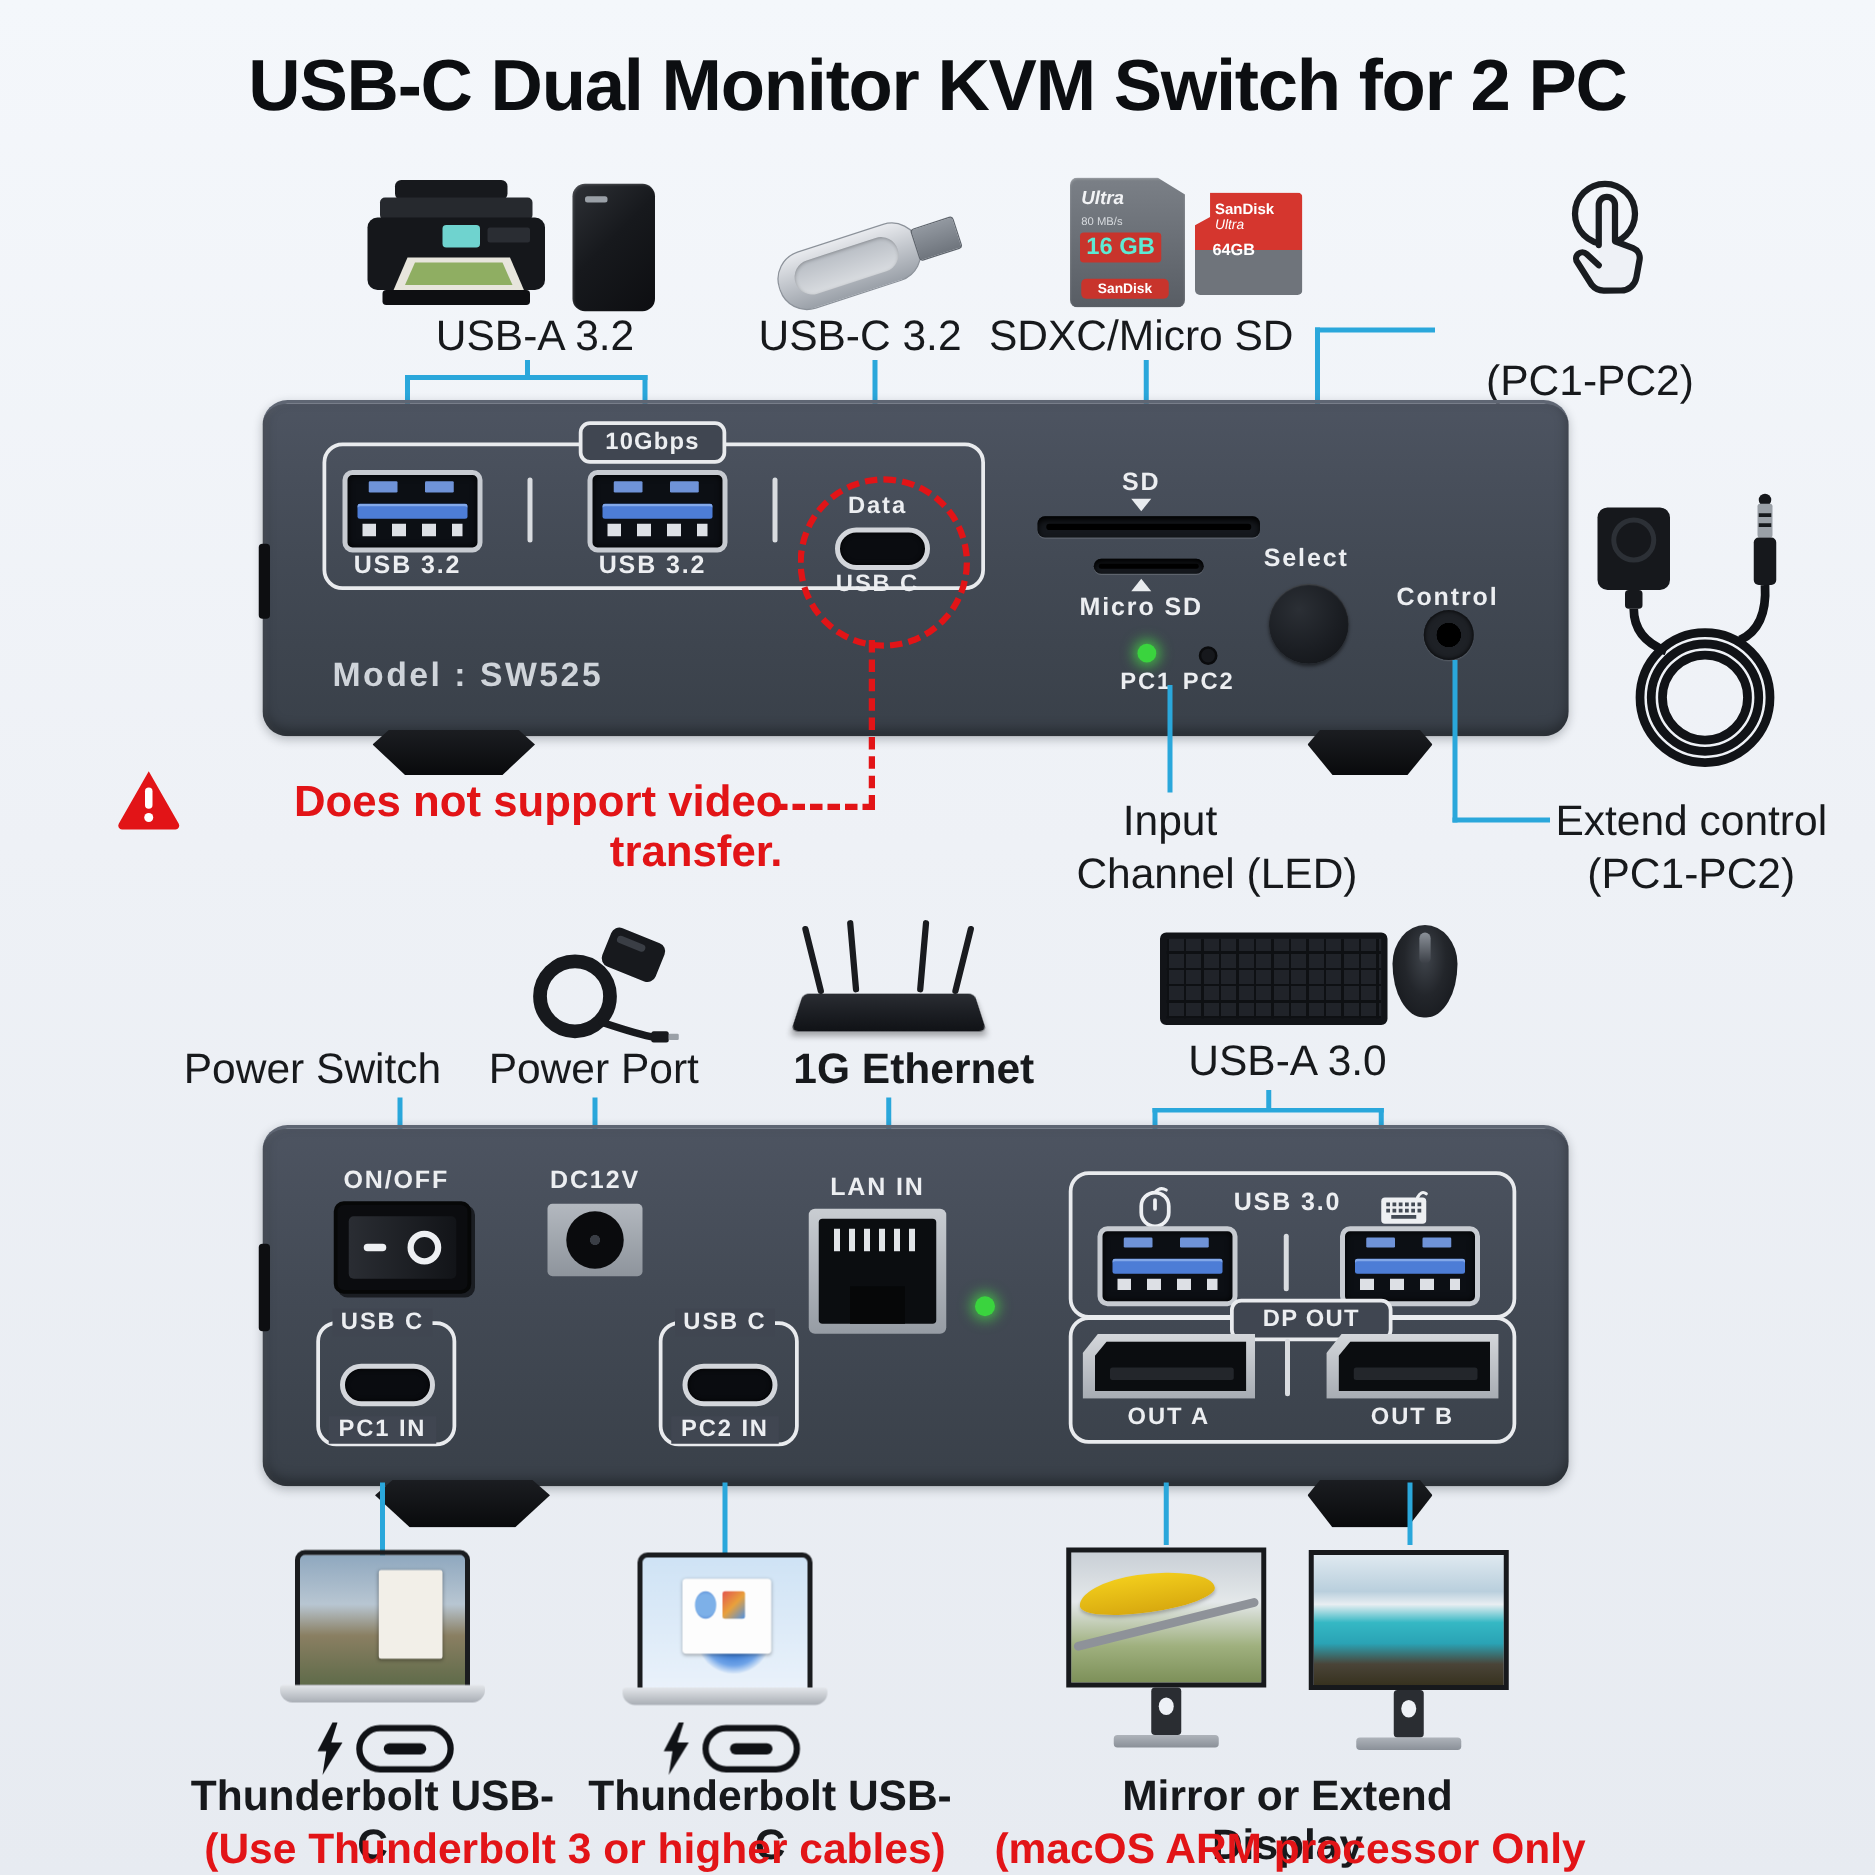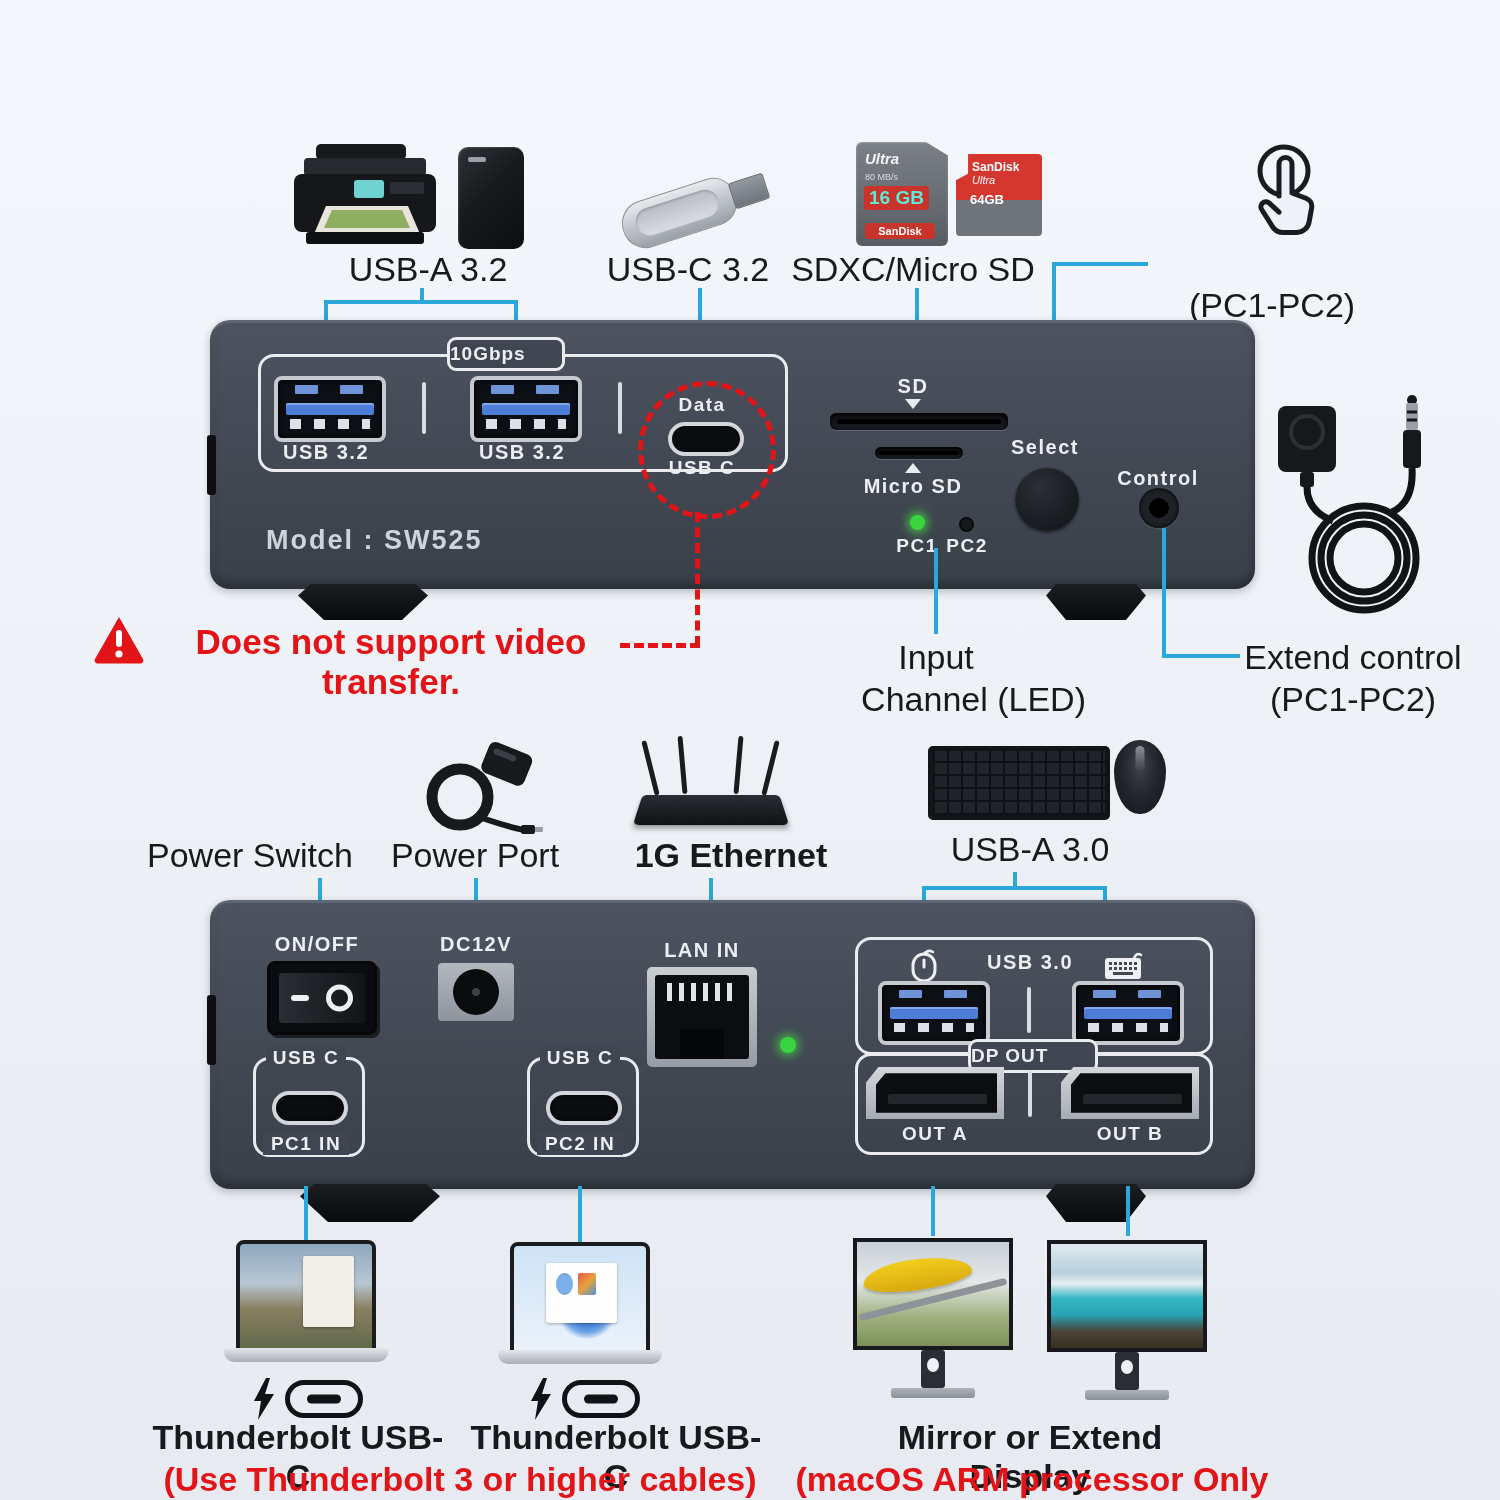--- a/index.html
+++ b/index.html
@@ -12,21 +12,21 @@
   .red{color:var(--red,#e21417);font-weight:700;}
   .vline{position:absolute;width:4px;background:var(--accent,#2aa7db);}
   .hline{position:absolute;height:4px;background:var(--accent,#2aa7db);}
   .device{position:absolute;border-radius:20px;
     background:linear-gradient(180deg,#4d5461 0%,#434a55 45%,#394049 100%);
     border-top:3px solid #5f6673;
     box-shadow:inset 0 -5px 10px rgba(0,0,0,.35), inset 3px 0 4px rgba(255,255,255,.07), 0 3px 8px rgba(25,30,40,.25);}
   .outline{position:absolute;border:3px solid #e9ebee;border-radius:16px;}
   .ptxt{position:absolute;font-weight:700;color:var(--panel_text,#eceef1);letter-spacing:1.5px;text-align:center;font-size:20px;}
   .badge{position:absolute;border:3px solid #e9ebee;border-radius:9px;background:var(--device,#404651);
-    color:var(--panel_text,#eceef1);font-weight:700;font-size:19px;letter-spacing:1px;text-align:left;}
+    color:var(--panel_text,#eceef1);font-weight:700;font-size:19px;letter-spacing:1px;text-align:center;margin-left:16px;}
   .usba{position:absolute;background:#0c0f14;border:4px solid #c7cbd1;border-radius:8px;box-shadow:inset 0 0 6px #000;}
   .usba .tab{position:absolute;top:9%;height:15%;background:#6f93d8;border-radius:1px;}
   .usba .tongue{position:absolute;left:8%;right:8%;top:40%;height:21%;background:#4d7dd6;border-radius:2px;box-shadow:inset 0 2px 0 #83a8e8;}
   .usba .teeth{position:absolute;left:12%;right:12%;top:67%;height:17%;
     background:repeating-linear-gradient(90deg,#dde0e5 0 11px,rgba(0,0,0,0) 11px 24px);}
   .usbc{position:absolute;background:#0a0c10;border:4px solid #d3d6db;border-radius:999px;box-shadow:inset 0 0 4px #000;}
   .sep{position:absolute;width:4px;background:#d9dce0;border-radius:2px;}
   .foot{position:absolute;background:linear-gradient(180deg,#1b1d21,#090a0c);
     clip-path:polygon(10% 0,90% 0,100% 32%,80% 100%,20% 100%,0 32%);}
   .tri-down{position:absolute;width:0;height:0;border-left:8px solid transparent;border-right:8px solid transparent;border-top:10px solid #e9ecef;}
@@ -50,20 +50,21 @@
     background-image:repeating-linear-gradient(90deg,#0e1013 0 2px,rgba(0,0,0,0) 2px 14px),repeating-linear-gradient(0deg,#0e1013 0 2px,rgba(0,0,0,0) 2px 13px);}
   .mouse-photo{position:absolute;background:radial-gradient(ellipse at 50% 35%,#40454c 0%,#23262b 45%,#121418 100%);border-radius:50% 50% 48% 48%/42% 42% 58% 58%;}
   .mouse-photo .wheel{position:absolute;left:50%;top:8%;transform:translateX(-50%);width:9px;height:34%;background:linear-gradient(#8b9199,#3a3e45);border-radius:5px;}
   .ant{position:absolute;width:5px;background:#191b1f;border-radius:3px;}
 </style>
 </head>
 <body>
 
 <div class="canvas">
 
+  <div class="lbl" style="left:0;right:0;top:36px;font-size:58px;font-weight:800;letter-spacing:-1px;color:#0c0e11;">USB-C Dual Monitor KVM Switch for 2 PC</div>
 
   <svg class="abs" style="left:292px;top:140px;" width="150" height="128" viewBox="0 0 150 128">
     <rect x="24" y="4" width="90" height="16" rx="5" fill="#17191d"></rect>
     <rect x="12" y="18" width="122" height="18" rx="4" fill="#26292e"></rect>
     <rect x="2" y="34" width="142" height="58" rx="8" fill="#15171b"></rect>
     <rect x="62" y="40" width="30" height="18" rx="3" fill="#6fd3cf"></rect>
     <rect x="98" y="42" width="34" height="12" rx="2" fill="#2a2d33"></rect>
     <polygon points="34,66 116,66 128,94 22,94" fill="#e7e5dc"></polygon>
     <polygon points="40,70 110,70 118,88 32,88" fill="#8fae62"></polygon>
     <rect x="14" y="92" width="118" height="12" rx="3" fill="#0e0f12"></rect>
@@ -163,21 +164,21 @@
     <div class="ptxt" style="left:56px;top:202px;width:260px;text-align:left;font-size:27px;letter-spacing:2px;color:#cfd4da;">Model : SW525</div>
   </div>
   <div class="foot" style="left:298px;top:584px;width:130px;height:36px;"></div>
   <div class="foot" style="left:1046px;top:584px;width:100px;height:36px;"></div>
 
   <svg class="abs" style="left:92px;top:614px;" width="54" height="50" viewBox="0 0 54 50">
     <path d="M27 3 L51 45 a3 3 0 0 1 -2.6 4.5 H5.6 A3 3 0 0 1 3 45 Z" fill="#e21417"></path>
     <rect x="24" y="16" width="6" height="17" rx="3" fill="#fff"></rect>
     <circle cx="27" cy="40" r="3.6" fill="#fff"></circle>
   </svg>
-  <div class="lbl red" style="left:156px;top:622px;width:470px;text-align:center;font-size:35px;">Does not support video transfer.</div>
+  <div class="lbl red" style="left:156px;top:622px;width:470px;text-align:right;font-size:35px;">Does not support video transfer.</div>
   <div class="rdash-h" style="left:620px;top:643px;width:80px;"></div>
   <div class="rdash-v" style="left:695px;top:512px;height:134px;"></div>
 
   <div class="vline" style="left:934px;top:548px;height:86px;"></div>
   <div class="lbl" style="left:836px;top:638px;width:200px;">Input</div>
   <div class="lbl" style="left:786px;top:680px;width:300px;text-align:right;">Channel (LED)</div>
   <div class="vline" style="left:1162px;top:528px;height:130px;"></div>
   <div class="hline" style="left:1162px;top:654px;width:78px;"></div>
   <div class="lbl" style="left:1228px;top:638px;width:250px;">Extend control</div>
   <div class="lbl" style="left:1228px;top:680px;width:250px;">(PC1-PC2)</div>

